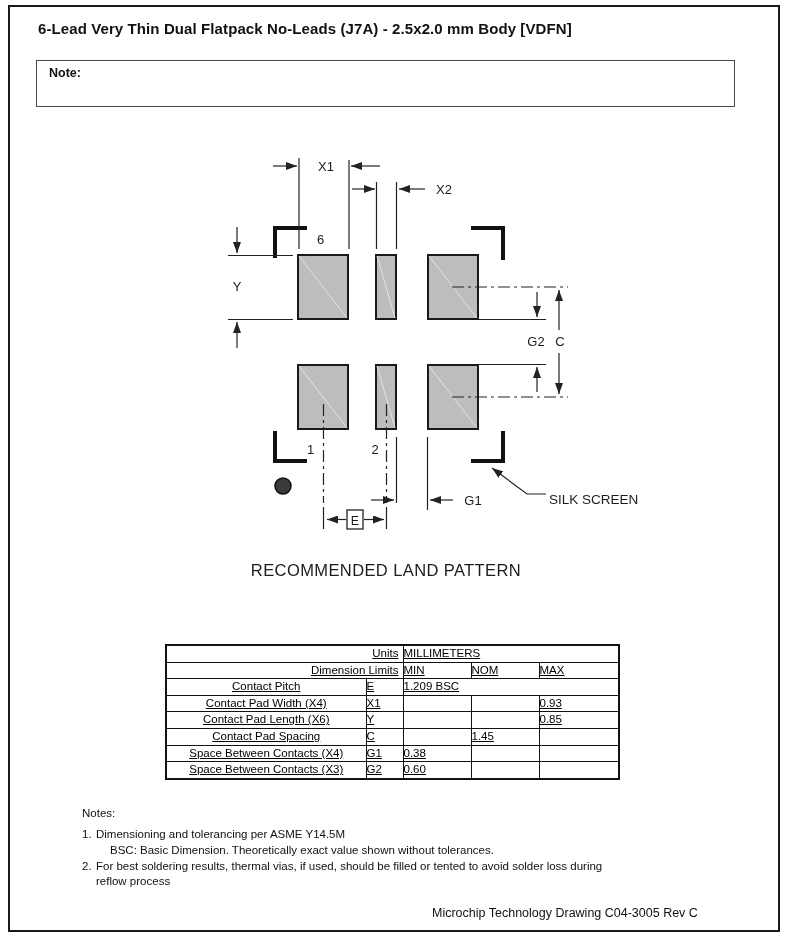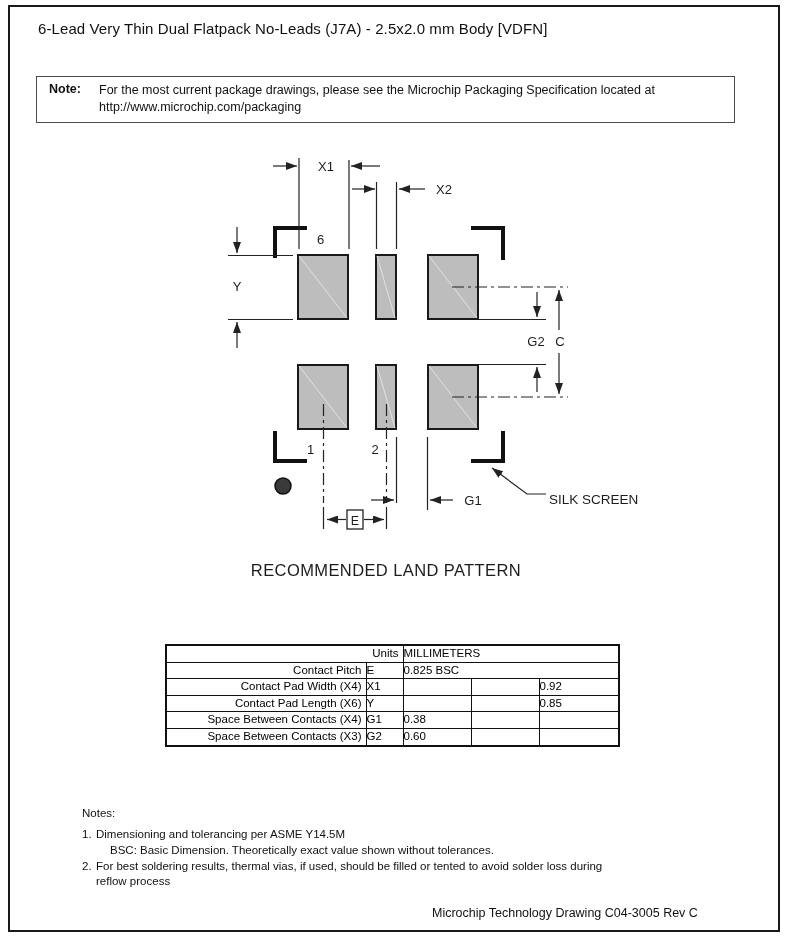--- a/index.html
+++ b/index.html
@@ -1,57 +1,53 @@
 <!DOCTYPE html>
 <html><head>
 <meta charset="utf-8">
 <style>
   html,body{margin:0;padding:0;background:#fff;}
   body{width:786px;height:941px;position:relative;overflow:hidden;
        font-family:"Liberation Sans",sans-serif;color:#111;}
   .abs{position:absolute;}
   #page-border{left:8px;top:5px;width:768px;height:923px;border:2px solid #1a1a1a;}
-  #page-title{left:38px;top:20px;font-size:15px;font-weight:normal;white-space:nowrap;letter-spacing:.1px;}
-  #note-box{left:36px;top:76px;width:697px;height:40px;border:1.5px solid #4a4a4a;
+  #page-title{left:38px;top:20px;font-size:15px;font-weight:bold;white-space:nowrap;letter-spacing:.1px;}
+  #note-box{left:36px;top:60px;width:697px;height:40px;border:1.5px solid #4a4a4a;
             display:flex;align-items:flex-start;padding-top:5px;box-sizing:content-box;}
   #note-box .lbl{font-weight:bold;font-size:12.5px;margin-left:12px;width:50px;flex:none;}
   #note-box .txt{font-size:12.5px;line-height:17px;}
   #drawing-svg{left:0;top:0;width:786px;height:600px;}
   svg text{font-family:"Liberation Sans",sans-serif;fill:#1c1c1c;}
   .dimtxt{font-size:13px;}
   .pintxt{font-size:13px;}
   #caption{font-size:16.5px;letter-spacing:.4px;}
   #silktxt{font-size:13.5px;}
   #etxt{font-size:12.5px;}
   #dim-table{left:165px;top:644px;width:453px;border-collapse:collapse;table-layout:fixed;
              font-size:11.5px;color:#000;}
   #dim-table td{border:1.5px solid #111;height:15.6px;line-height:1;padding:0 4px;
-                overflow:hidden;white-space:nowrap;}
+                overflow:hidden;white-space:nowrap;text-decoration:underline;}
   #dim-table{border:2px solid #111;}
-  #dim-table td.l{text-align:right;}
+  #dim-table td.l{text-align:center;}
   #dim-table td.r{text-align:right;}
   #dim-table td.c{text-align:left;padding:0;}
   .noteline{font-size:11.5px;line-height:13px;white-space:nowrap;margin-left:9px;}
   .numrow{display:flex;}
   .numrow .num{width:14px;flex:none;}
   #footer{left:432px;top:906px;font-size:12.5px;white-space:nowrap;}
 </style>
 </head>
 <body>
 
 <div class="abs" id="page-border"></div>
 
 <div class="abs" id="page-title">6-Lead Very Thin Dual Flatpack No-Leads (J7A) - 2.5x2.0 mm Body [VDFN]</div>
 
 <div class="abs" id="note-box">
   <div class="lbl">Note:</div>
-  <div class="txt">
-    <div>For the most current package drawings, please see the Microchip Packaging Specification located at</div>
-    <div>http://www.microchip.com/packaging</div>
-  </div>
 </div>
 
 <svg class="abs" id="drawing-svg" viewBox="0 0 786 600">
   <defs>
     <marker id="ah" markerUnits="userSpaceOnUse" markerWidth="12" markerHeight="8" refX="11" refY="4" orient="auto">
       <path d="M0,0 L11,4 L0,8 Z" fill="#222"></path>
     </marker>
   </defs>
 
   <g fill="#bdbdbd" stroke="#1a1a1a" stroke-width="2">
@@ -158,37 +154,50 @@
       <col style="width:68px">
       <col style="width:68px">
       <col style="width:80px">
     </colgroup>
   <tbody>
       <tr>
     <td colspan="2" class="r">Units</td>
     <td colspan="3" class="c">MILLIMETERS</td>
   </tr>
   <tr>
+    <td colspan="2" class="r">Dimension Limits</td>
+    <td class="c">MIN</td>
+    <td class="c">NOM</td>
+    <td class="c">MAX</td>
+  </tr>
+  <tr>
     <td class="l">Contact Pitch</td>
     <td class="c">E</td>
-    <td colspan="3" class="c">0.825 BSC</td>
+    <td colspan="3" class="c">1.209 BSC</td>
   </tr>
   <tr>
     <td class="l">Contact Pad Width (X4)</td>
     <td class="c">X1</td>
     <td class="c"></td>
     <td class="c"></td>
-    <td class="c">0.92</td>
+    <td class="c">0.93</td>
   </tr>
   <tr>
     <td class="l">Contact Pad Length (X6)</td>
     <td class="c">Y</td>
     <td class="c"></td>
     <td class="c"></td>
     <td class="c">0.85</td>
+  </tr>
+  <tr>
+    <td class="l">Contact Pad Spacing</td>
+    <td class="c">C</td>
+    <td class="c"></td>
+    <td class="c">1.45</td>
+    <td class="c"></td>
   </tr>
   <tr>
     <td class="l">Space Between Contacts (X4)</td>
     <td class="c">G1</td>
     <td class="c">0.38</td>
     <td class="c"></td>
     <td class="c"></td>
   </tr>
   <tr>
     <td class="l">Space Between Contacts (X3)</td>

